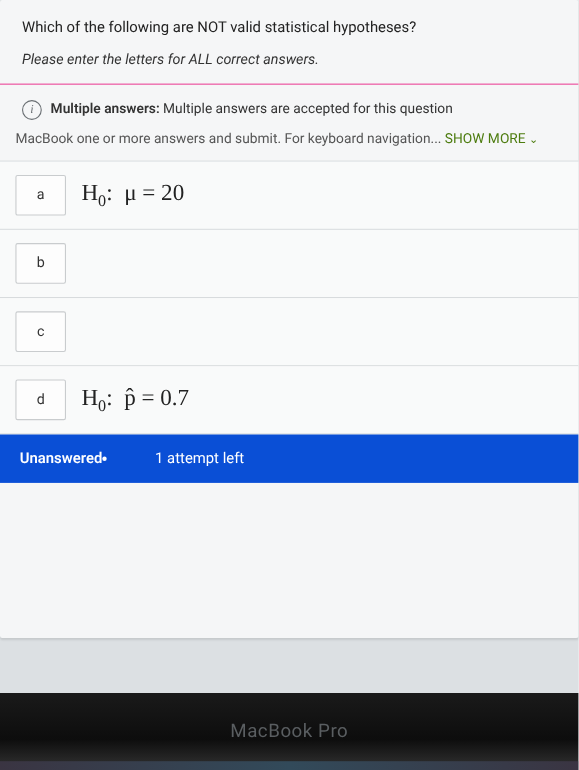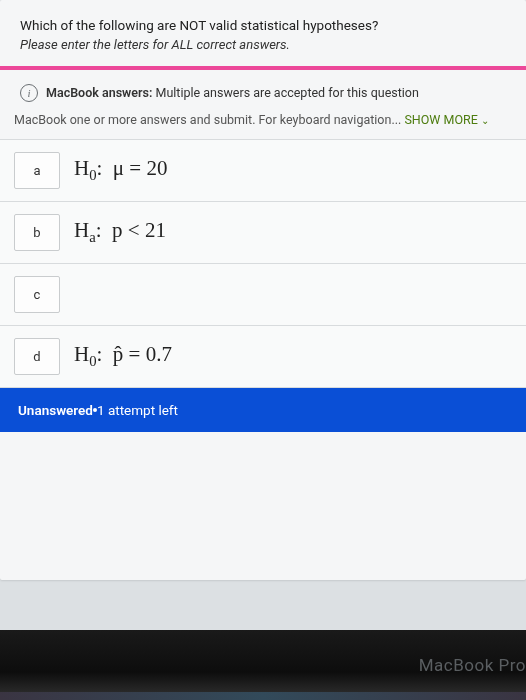--- a/index.html
+++ b/index.html
@@ -13,32 +13,32 @@
   }
   .page {
     background: #f5f6f7;
     width: 100%;
     min-height: 580px;
     border-radius: 2px;
     box-shadow: 0 1px 2px rgba(0,0,0,0.1);
   }
   .q-header {
     padding: 16px 20px 14px 20px;
-    border-bottom: 4px solid #ec4899;
+    border-bottom: 1px solid #ec4899;
   }
   .q-title {
     font-size: 13.5px;
     color: #222;
     line-height: 1.4;
   }
   .q-instr {
     font-style: italic;
     font-size: 13px;
     color: #333;
-    margin-top: 2px;
+    margin-top: 12px;
   }
   .multi-row {
     display: flex;
     align-items: center;
     padding: 14px 20px 10px 20px;
     gap: 8px;
   }
   .info-icon {
     width: 18px; height: 18px; flex: 0 0 18px;
     border: 1.5px solid #6a6f73;
@@ -87,29 +87,29 @@
     background: #0a4fd6;
     color: #fff;
     padding: 14px 18px;
     font-size: 13.5px;
     font-weight: 600;
     display: flex;
     align-items: center;
     gap: 0;
   }
   .dot { width:4px; height:4px; background:#fff; border-radius:50%; display:inline-block; }
-  .attempts { font-weight: 400; }
+  .attempts { font-weight: 400; margin-left: 44px; }
   .laptop-bar {
     position: absolute;
     bottom: 0; left: 0; right: 0;
     height: 70px;
     background: linear-gradient(#1a1a1a, #0d0d0d 60%, #2a2a2a 90%);
     display: flex;
     align-items: center;
-    justify-content: flex-end;
+    justify-content: center;
     color: #5a5e61;
     font-size: 17px;
     letter-spacing: 0.5px;
     font-weight: 400;
   }
   .reflection {
     position: absolute;
     bottom: 0; left: 0; right: 0; height: 8px;
     background: linear-gradient(90deg,#4a3f5a,#3a6a8a,#4a3f5a);
     opacity:0.5;
@@ -122,39 +122,38 @@
 <div class="page">
 
   <div class="q-header">
     <div class="q-title">Which of the following are NOT valid statistical hypotheses?</div>
     <div class="q-instr">Please enter the letters for ALL correct answers.</div>
   </div>
 
   <div class="multi-row">
     <div class="info-icon">i</div>
     <div class="multi-text">
-      <b>MacBook answers:</b>
+      <b>Multiple answers:</b>
       <span>Multiple answers are accepted for this question</span>
     </div>
   </div>
 
   <div class="nav-row">
     <span>MacBook one or more answers and submit. For keyboard navigation... </span><span class="show-more"><span>SHOW MORE</span> <span class="chev">⌄</span></span>
   </div>
 
   <div class="options">
 
     <div class="option">
       <div class="opt-letter">a</div>
       <div class="opt-content">H<span class="sub">0</span>: &nbsp;μ = 20</div>
     </div>
 
     <div class="option">
       <div class="opt-letter">b</div>
-      <div class="opt-content">H<span class="sub">a</span>: &nbsp;p &lt; 21</div>
     </div>
 
     <div class="option">
       <div class="opt-letter">c</div>
     </div>
 
     <div class="option">
       <div class="opt-letter">d</div>
       <div class="opt-content">H<span class="sub">0</span>: &nbsp;p̂ = 0.7</div>
     </div>

